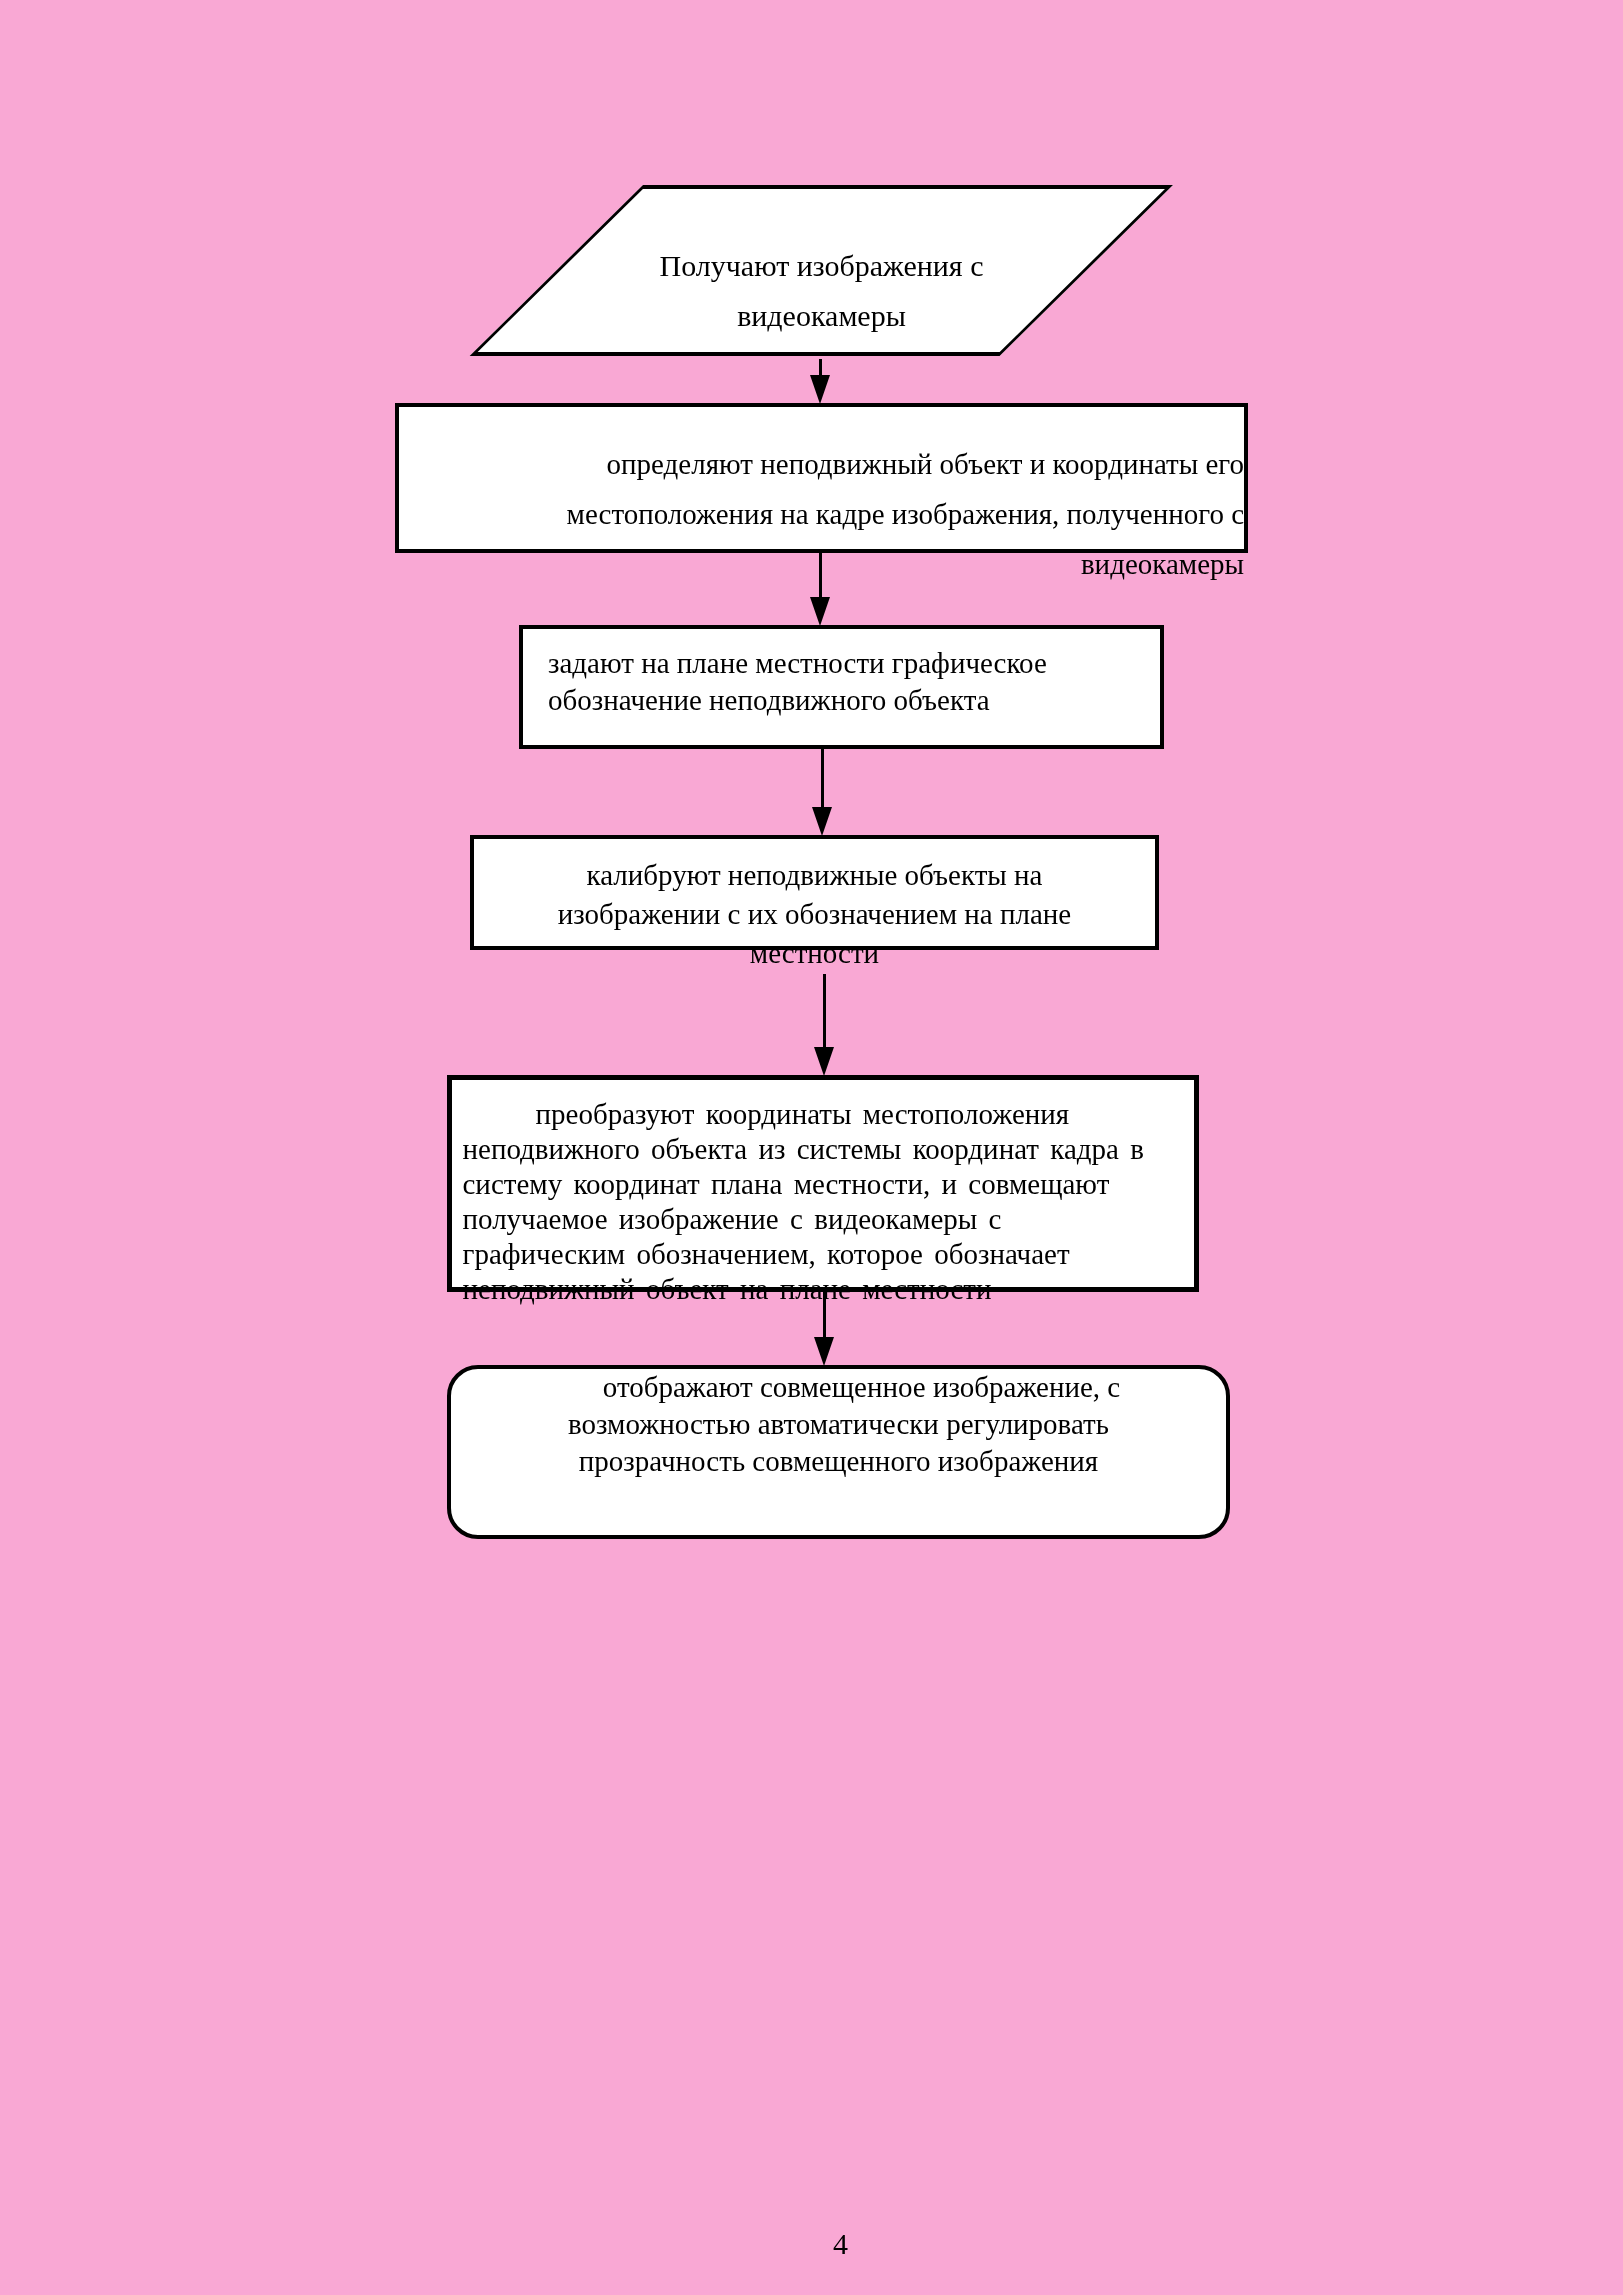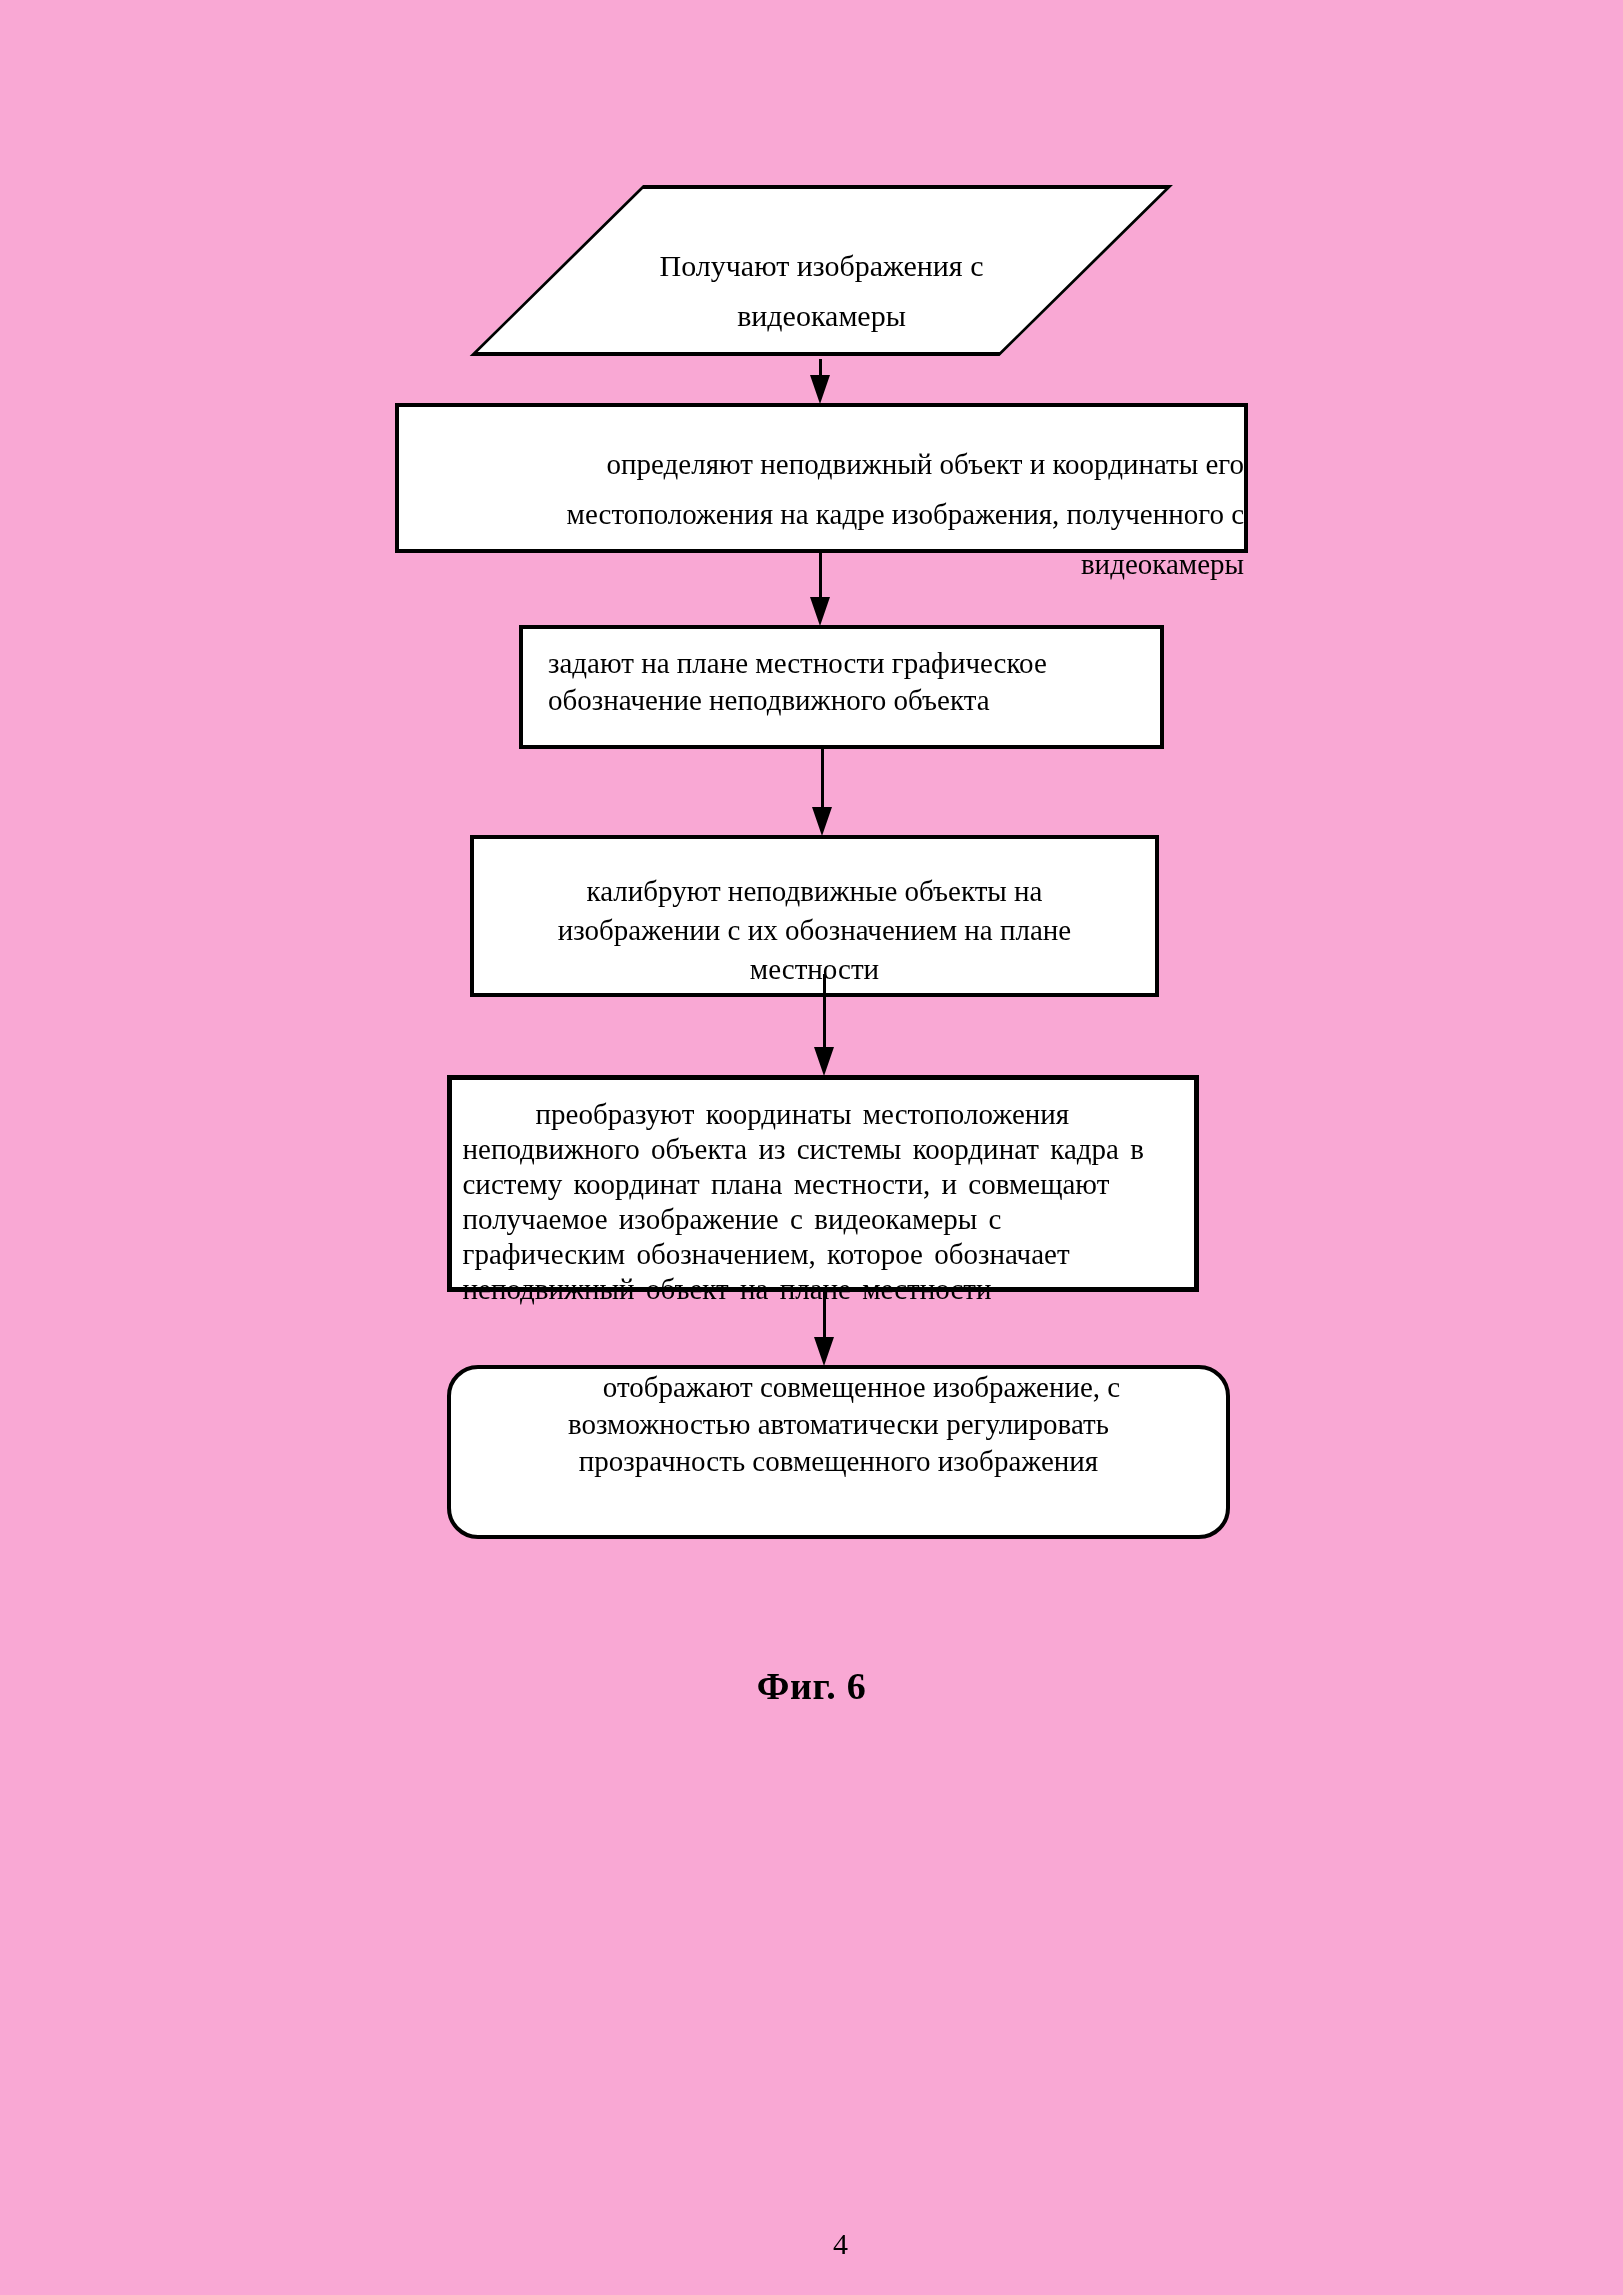--- a/index.html
+++ b/index.html
@@ -33,22 +33,22 @@
     position:absolute;
     left:625px;top:241px;width:393px;
     text-align:center;
     font-size:30px;line-height:50px;
     white-space:pre;
   }
   .b2{left:395px;top:403px;width:853px;height:150px;
       text-align:right;padding-top:32px;line-height:50px;}
   .b3{left:519px;top:625px;width:645px;height:124px;
       text-align:left;padding:15.7px 13px 0 25px;line-height:37px;}
-  .b4{left:470px;top:835px;width:689px;height:162px;
-      text-align:center;padding-top:33px;line-height:39px;}
+  .b4{left:470px;top:835px;width:689px;height:115px;
+      text-align:center;padding-top:17px;line-height:39px;}
   .b5{left:447px;top:1075px;width:752px;height:217px;
       text-align:left;padding:17px 9.2px 0 10.5px;line-height:35px;
       text-indent:73px;word-spacing:0.14em;border-width:5.2px;}
   .b6{left:447px;top:1365px;width:783px;height:174px;
       border-radius:31px;text-align:center;
       line-height:37px;text-indent:46px;}
   .arrow{position:absolute;width:21px;}
   .arrow .shaft{
     position:absolute;left:9.2px;top:0;bottom:26px;width:2.6px;background:#000;
   }
@@ -122,18 +122,17 @@
 
   <div class="arrow a5">
     <div class="shaft"></div>
     <div class="head"></div>
   </div>
 
   <div class="block b6">отображают совмещенное изображение, с
 возможностью автоматически регулировать
 прозрачность совмещенного изображения</div>
 
-  <div class="caption">Фиг. 6</div>
 
   <div class="pagenum">4</div>
 
 </div>
 
 
 </body></html>

